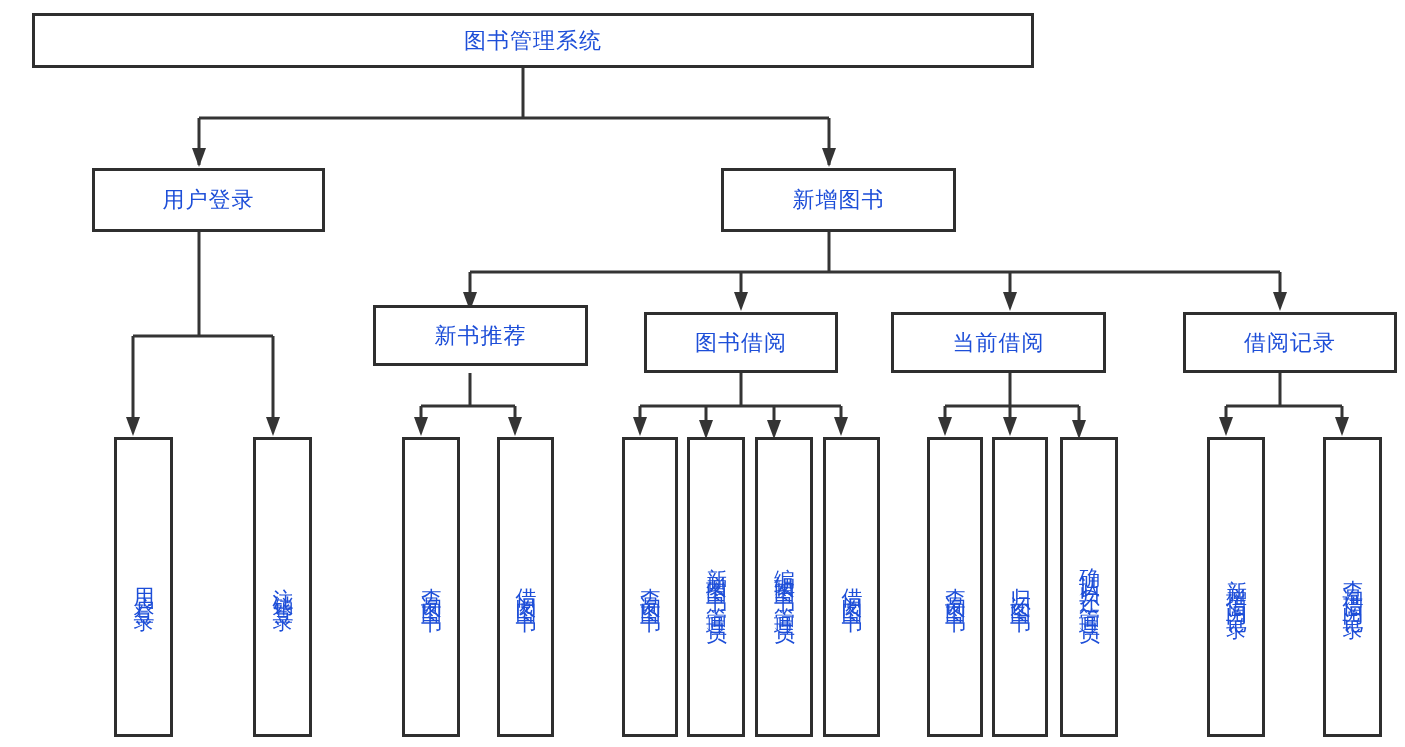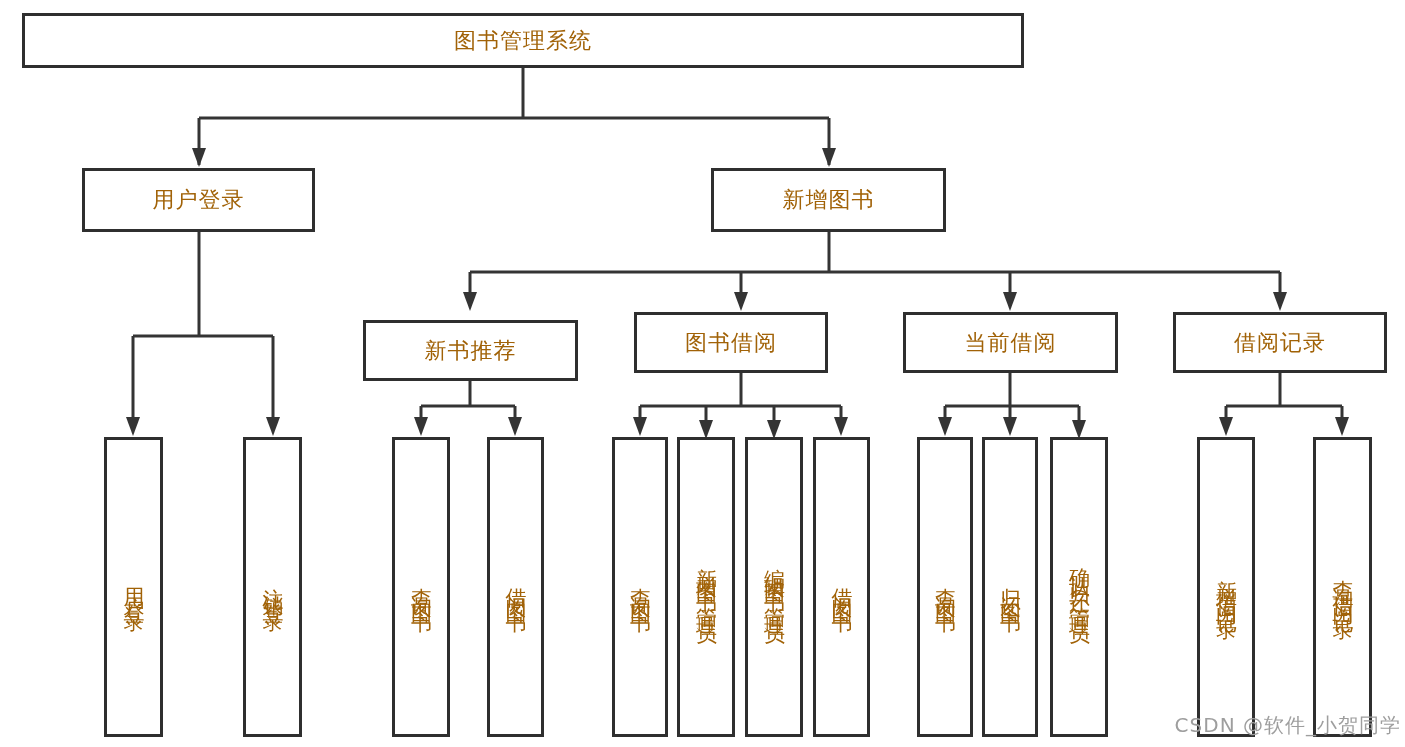--- a/index.html
+++ b/index.html
@@ -3,23 +3,23 @@
 <meta charset="utf-8">
 <style>
   html,body{margin:0;padding:0;background:#fff;}
   .canvas{
     position:relative;width:1405px;height:747px;background:#fff;overflow:hidden;
     font-family:"DejaVu Sans","Liberation Sans",sans-serif;
   }
   .wires{position:absolute;left:0;top:0;}
   .box{
     position:absolute;box-sizing:border-box;background:#fff;
-    border:3px solid #2f2f2f;color:#a16207;
+    border:3px solid #2f2f2f;color:#1d4ed8;
     display:flex;align-items:center;justify-content:center;
-    font-size:22px;letter-spacing:1px;white-space:nowrap;z-index:2;
+    font-size:22px;letter-spacing:1px;white-space:nowrap;z-index:2;margin-left:10px;
   }
   .leaf{
     writing-mode:vertical-rl;text-orientation:mixed;
     font-size:21px;letter-spacing:8px;line-height:1;
   }
   .watermark{
     position:absolute;right:4px;bottom:8px;z-index:3;
     font-size:20px;color:#9e9e9e;letter-spacing:1px;white-space:nowrap;
   }
 </style>
@@ -60,33 +60,32 @@
       <polygon points="1219,417 1233,417 1226,436"></polygon>
       <polygon points="1335,417 1349,417 1342,436"></polygon>
     </g>
   </svg>
 
   <div class="box" style="left:22px;top:13px;width:1002px;height:55px">图书管理系统</div>
 
   <div class="box" style="left:82px;top:168px;width:233px;height:64px">用户登录</div>
   <div class="box" style="left:711px;top:168px;width:235px;height:64px">新增图书</div>
 
-  <div class="box" style="left:363px;top:320px;width:215px;height:61px">新书推荐</div>
+  <div class="box" style="left:363px;top:305px;width:215px;height:61px">新书推荐</div>
   <div class="box" style="left:634px;top:312px;width:194px;height:61px">图书借阅</div>
-  <div class="box" style="left:903px;top:312px;width:215px;height:61px">当前借阅</div>
+  <div class="box" style="left:881px;top:312px;width:215px;height:61px">当前借阅</div>
   <div class="box" style="left:1173px;top:312px;width:214px;height:61px">借阅记录</div>
 
   <div class="box leaf" style="left:104px;top:437px;width:59px;height:300px">用户登录</div>
   <div class="box leaf" style="left:243px;top:437px;width:59px;height:300px">注销登录</div>
   <div class="box leaf" style="left:392px;top:437px;width:58px;height:300px">查询图书</div>
   <div class="box leaf" style="left:487px;top:437px;width:57px;height:300px">借阅图书</div>
   <div class="box leaf" style="left:612px;top:437px;width:56px;height:300px">查询图书</div>
   <div class="box leaf" style="left:677px;top:437px;width:58px;height:300px">新增图书（管理员）</div>
   <div class="box leaf" style="left:745px;top:437px;width:58px;height:300px">编辑图书（管理员）</div>
   <div class="box leaf" style="left:813px;top:437px;width:57px;height:300px">借阅图书</div>
   <div class="box leaf" style="left:917px;top:437px;width:56px;height:300px">查询图书</div>
   <div class="box leaf" style="left:982px;top:437px;width:56px;height:300px">归还图书</div>
   <div class="box leaf" style="left:1050px;top:437px;width:58px;height:300px">确认归还（管理员）</div>
   <div class="box leaf" style="left:1197px;top:437px;width:58px;height:300px">新增借阅记录</div>
   <div class="box leaf" style="left:1313px;top:437px;width:59px;height:300px">查询借阅记录</div>
 
-  <div class="watermark">CSDN @软件_小贺同学</div>
 </div>
 
 </body></html>

